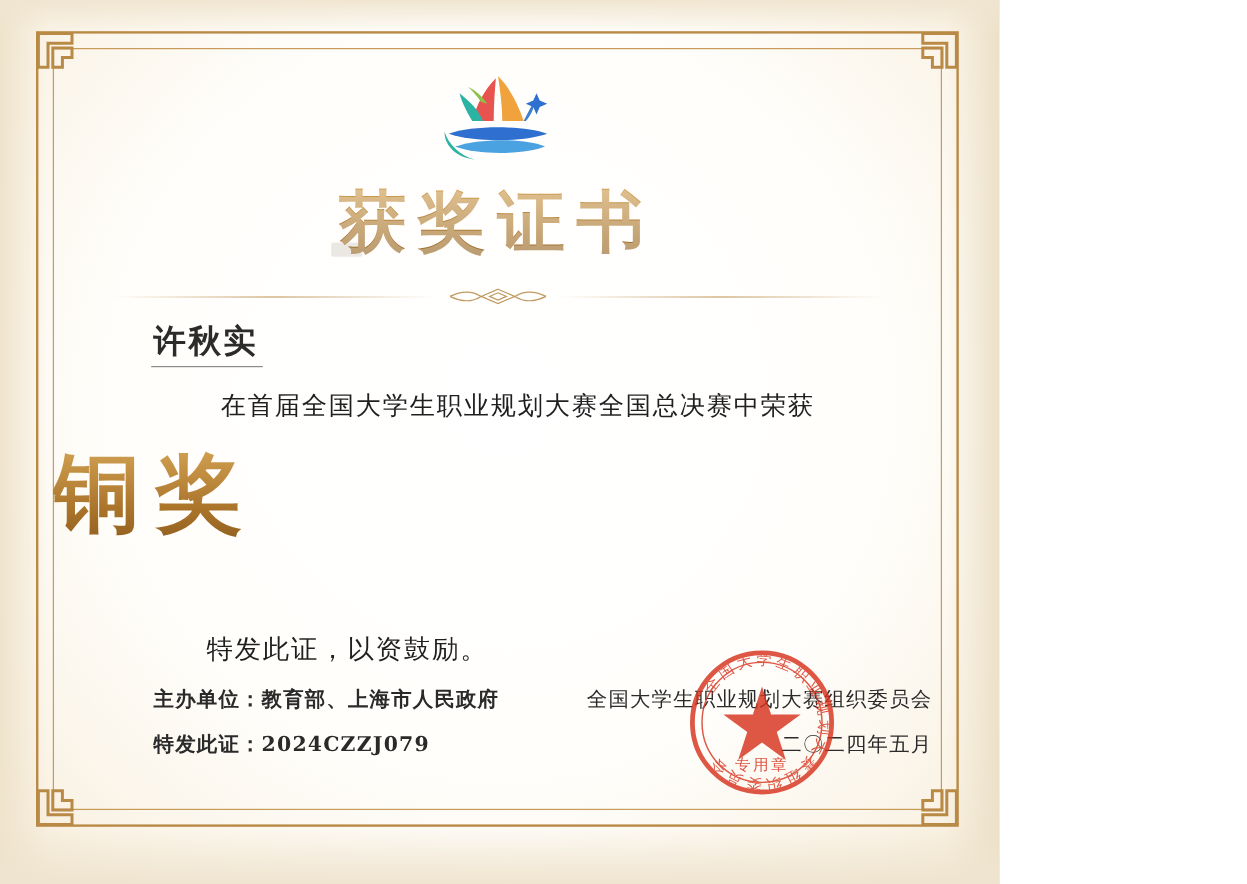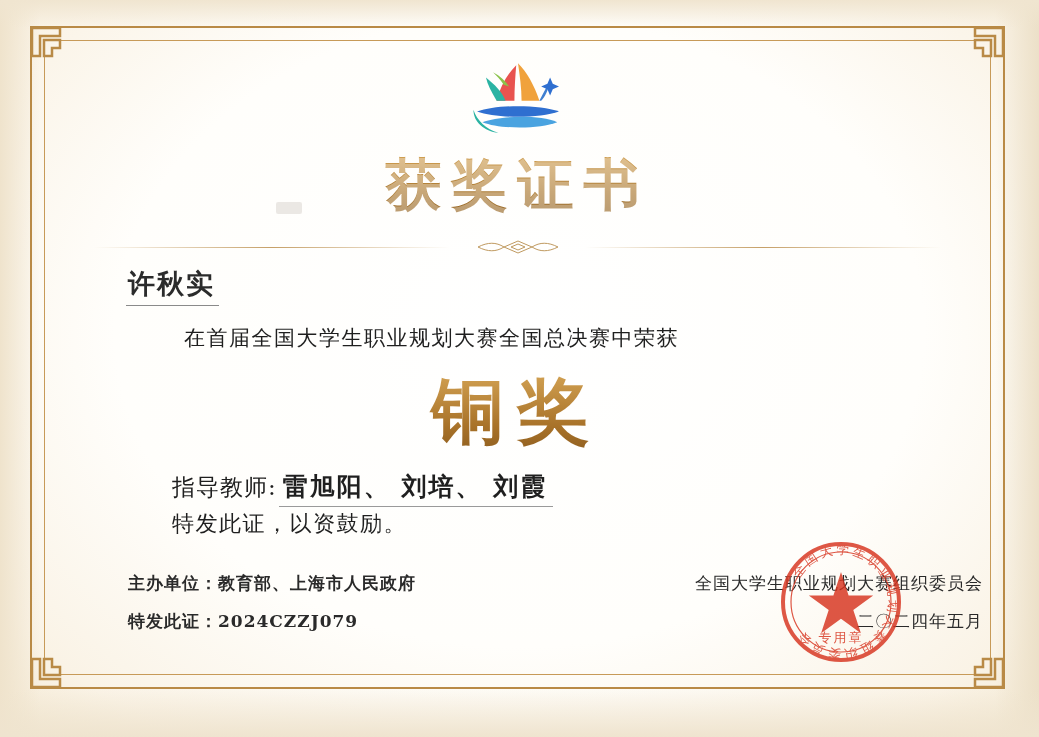--- a/index.html
+++ b/index.html
@@ -10,21 +10,21 @@
   body {
     width: 1039px;
     height: 737px;
     font-family: "Liberation Sans", sans-serif;
     overflow: hidden;
   }
 
   
   .certificate {
     position: relative;
-    width: 1039px;
+    width: 833px;
     height: 737px;
     box-sizing: border-box;
     background:
       radial-gradient(ellipse at 50% 45%, #ffffff 0%, #fffefb 55%, #faf3e6 85%, #f3e8d2 100%);
     overflow: hidden;
   }
   
   .paper-edge-left {
     position: absolute; left: 0; top: 0; width: 40px; height: 100%;
     background: linear-gradient(to right, #efe3cc 0%, rgba(255,255,255,0) 100%);
@@ -151,21 +151,21 @@
     font-size: 21px;
     color: #1f1f1f;
     letter-spacing: 1.5px;
     margin-left: 12px;
   }
 
   .award {
     position: absolute;
     left: 0; right: 0;
     top: 324px;
-    text-align: center;
+    text-align: left;
     font-family: "DejaVu Serif", "Liberation Serif", serif;
     font-weight: bold;
     font-size: 72px;
     letter-spacing: 14px;
     color: #a8742c;
     background: linear-gradient(180deg, #d9a959 0%, #a87229 65%, #8a5a1d 100%);
     -webkit-background-clip: text;
     background-clip: text;
     -webkit-text-fill-color: transparent;
   }
@@ -190,21 +190,21 @@
     color: #1f1f1f;
     letter-spacing: 2px;
     border-bottom: 1px solid #9a9a9a;
     padding: 0 6px 3px 4px;
     margin-left: 2px;
   }
 
   .encourage {
     position: absolute;
     left: 128px;
-    top: 469px;
+    top: 486px;
     font-family: "DejaVu Serif", "Liberation Serif", serif;
     font-size: 22px;
     color: #1f1f1f;
     letter-spacing: 1.5px;
   }
 
   .footer-left {
     position: absolute;
     left: 84px;
     top: 524px;
@@ -336,24 +336,20 @@
     </div>
 
     <div class="recipient-row">
       <span class="recipient-name">许秋实</span>
     </div>
 
     <div class="achievement-line">在首届全国大学生职业规划大赛全国总决赛中荣获</div>
 
     <div class="award">铜奖</div>
 
-    <div class="teachers-row">
-      <span class="teachers-label">指导教师:</span>
-      <span class="teachers-names">雷旭阳、 刘培、 刘霞</span>
-    </div>
 
     <div class="encourage">特发此证，以资鼓励。</div>
 
     <div class="footer-left">
       <div>主办单位：教育部、上海市人民政府</div>
       <div>特发此证：2024CZZJ079</div>
     </div>
 
     <div class="footer-right">
       <div>全国大学生职业规划大赛组织委员会</div>

